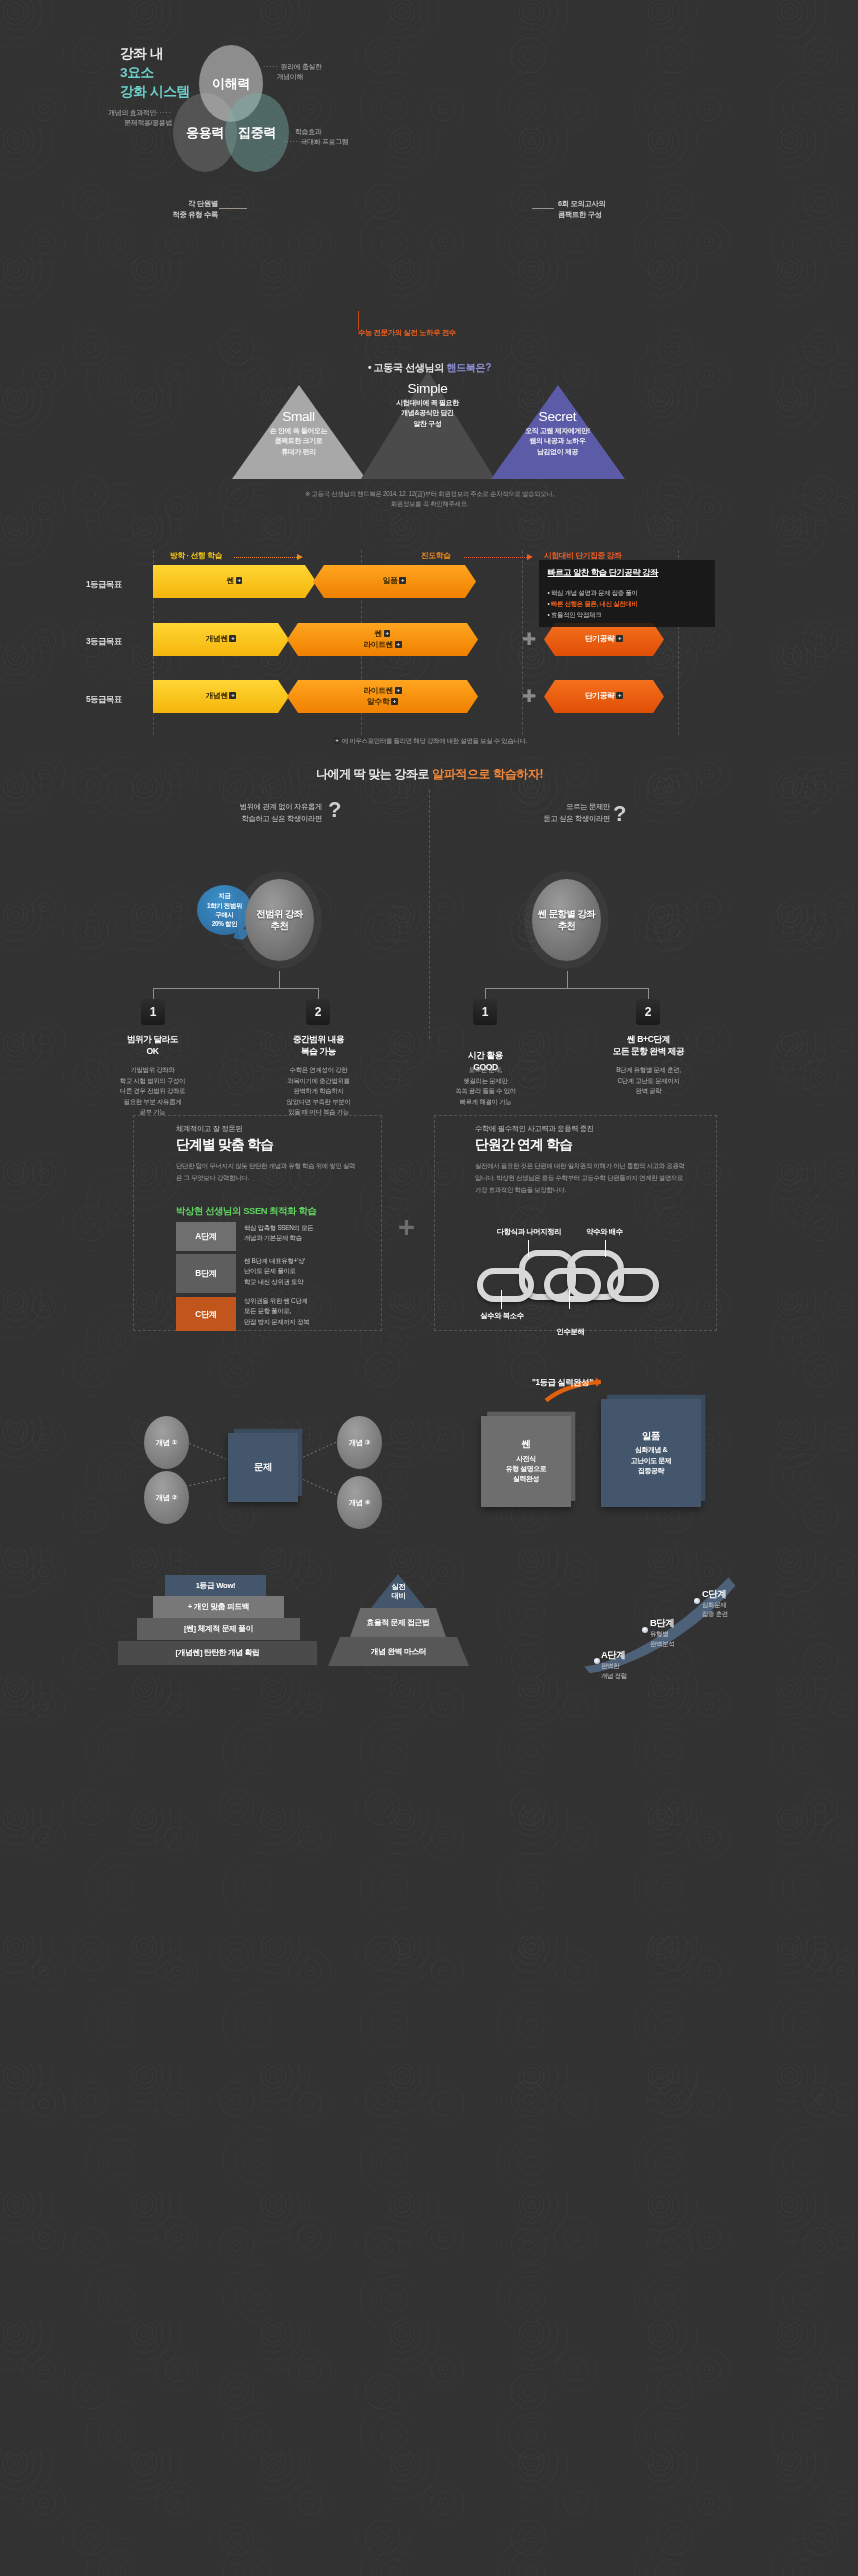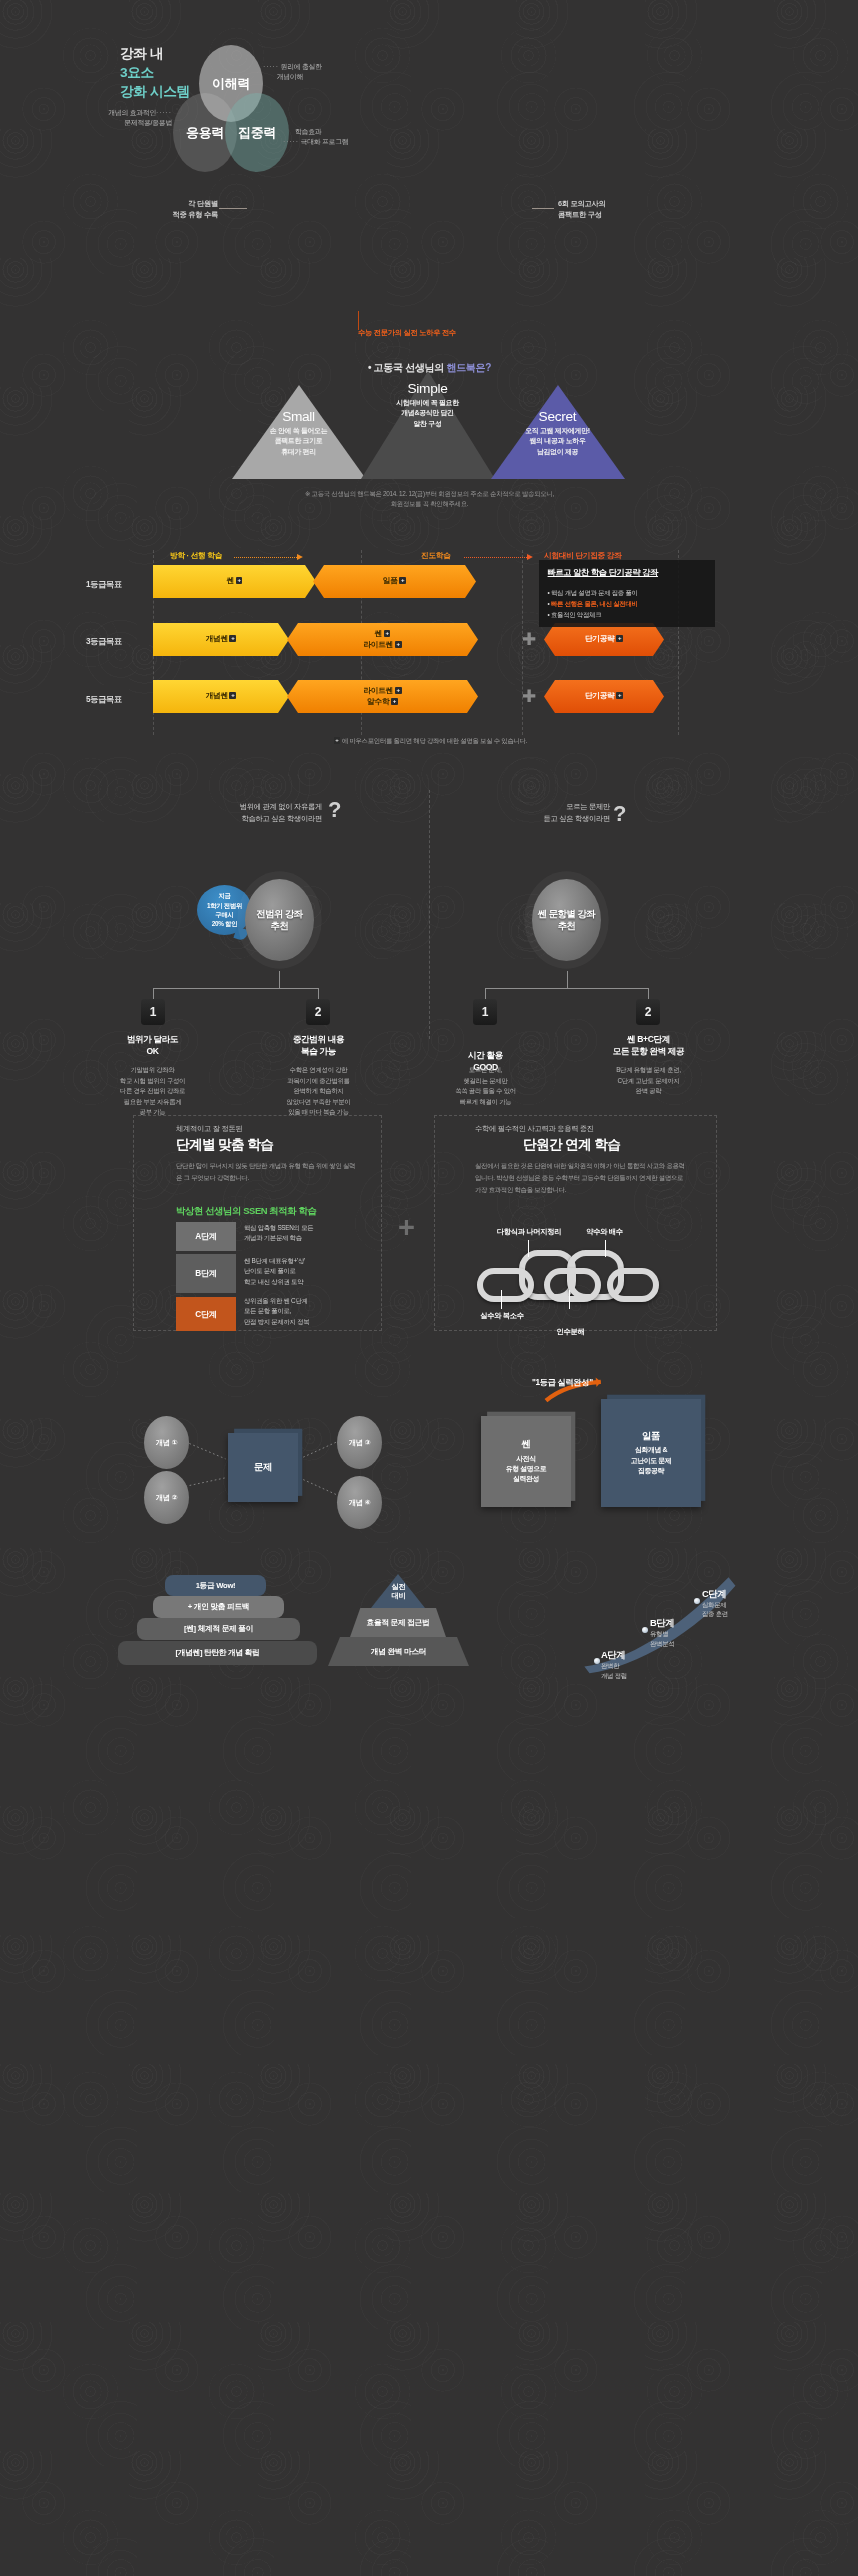--- a/index.html
+++ b/index.html
@@ -128,21 +128,21 @@
           justify-content:center; text-align:center; font-size:9.4px; font-weight:bold; letter-spacing:-0.4px;
           box-shadow: 5.2px -5.2px 0 -0.9px #3a4b5e, 0 3.4px 6.9px rgba(0,0,0,.45);}
   .cube.grey { background:#6e6e6e; box-shadow: 5.2px -5.2px 0 -0.9px #5d5d5d, 0 3.4px 6.9px rgba(0,0,0,.45); }
   .cube .hd { display:block; font-size:9.4px; margin-bottom:2.6px; }
   .cube .bd { display:block; font-size:6.9px; font-weight:bold; line-height:1.5; }
   .curve-lbl { position:absolute; font-size:8.2px; font-weight:bold; color:#fff; letter-spacing:-0.3px;}
 
   
   #bottom { height: 146px; }
   .bar { position:absolute; display:flex; align-items:center; justify-content:center;
-         color:#fff; font-size:7.7px; font-weight:bold; letter-spacing:-0.3px;border-radius:8px; }
+         color:#fff; font-size:7.7px; font-weight:bold; letter-spacing:-0.3px; }
   .pyr { position:absolute; display:flex; align-items:center; justify-content:center;
          color:#fff; font-size:7.7px; font-weight:bold; letter-spacing:-0.3px; text-align:center; line-height:1.25;}
   .stage-n { position:absolute; font-size:9.4px; font-weight:bold; color:#fff; letter-spacing:-0.4px;}
   .stage-d { position:absolute; font-size:6.4px; color:#d4d4d4; line-height:1.5; letter-spacing:-0.3px;}
   .dotn { position:absolute; width:6px; height:6px; border-radius:50%;
           background:radial-gradient(circle at 35% 32%, #fff, #9fb4c8); }
 </style>
 </head>
 <body>
 
@@ -288,20 +288,23 @@
     </ul>
   </div>
 
   <div class="flow-foot" style="top:196px;">
     <span class="hint" style="position:relative;top:0;">+</span>
     <span>에 마우스포인터를 올리면 해당 강좌에 대한 설명을 보실 수 있습니다.</span>
   </div>
 </section>
 
 <section class="sec" id="rec">
+  <div class="rec-title">
+    <span>나에게 딱 맞는 강좌로 </span><span class="o">알파적으로 학습하자!</span>
+  </div>
 
   <div class="vsep" style="left:429px;top:34px;height:249px;"></div>
 
   <div class="rec-q" style="left:185px;top:45px;width:137px;">
     <span>범위에 관계 없이 자유롭게</span><br>
     <span>학습하고 싶은 학생이라면</span>
   </div>
   <div class="qmark" style="left:328px;top:41px;">?</div>
   <div class="bubble" style="left:197px;top:129px;">
     <span>
@@ -393,21 +396,21 @@
 난이도 문제 풀이로
 학교 내신 상위권 도약</div>
   <div class="stepbox" style="left:176px;top:223px;width:60px;height:34px;background:#c2551c;">C단계</div>
   <div class="stepdesc" style="left:244px;top:222px;white-space:pre-line;width:116px;">상위권을 위한 쎈 C단계
 모든 문항 풀이로,
 만점 방지 문제까지 정복</div>
 
   <div class="plusbig" style="left:398px;top:137px;">+</div>
 
   <div class="p-sub" style="left:475px;top:50px;">수학에 필수적인 사고력과 응용력 증진</div>
-  <div class="p-ttl" style="left:475px;top:62px;margin-left:48px;">단원간 연계 학습</div>
+  <div class="p-ttl" style="left:475px;top:62px;">단원간 연계 학습</div>
   <div class="p-body" style="left:475px;top:86px;width:215px;">실전에서 필요한 것은 단원에 대한 일차원적 이해가 아닌 통합적 사고와 응용력입니다. 박상현 선생님은 중등 수학부터 고등수학 단원들까지 연계한 설명으로 가장 효과적인 학습을 보장합니다.</div>
 
   <div class="chain" style="left:519px;top:176px;width:57px;height:50px;"></div>
   <div class="chain" style="left:567px;top:176px;width:57px;height:50px;"></div>
   <div class="chain" style="left:477px;top:194px;width:57px;height:34px;border-radius:17px;"></div>
   <div class="chain" style="left:544px;top:194px;width:57px;height:34px;border-radius:17px;"></div>
   <div class="chain" style="left:607px;top:194px;width:52px;height:34px;border-radius:17px;"></div>
 
   <div class="chain-line" style="left:528px;top:166px;height:17px;"></div>
   <div class="chain-line" style="left:605px;top:166px;height:17px;"></div>

